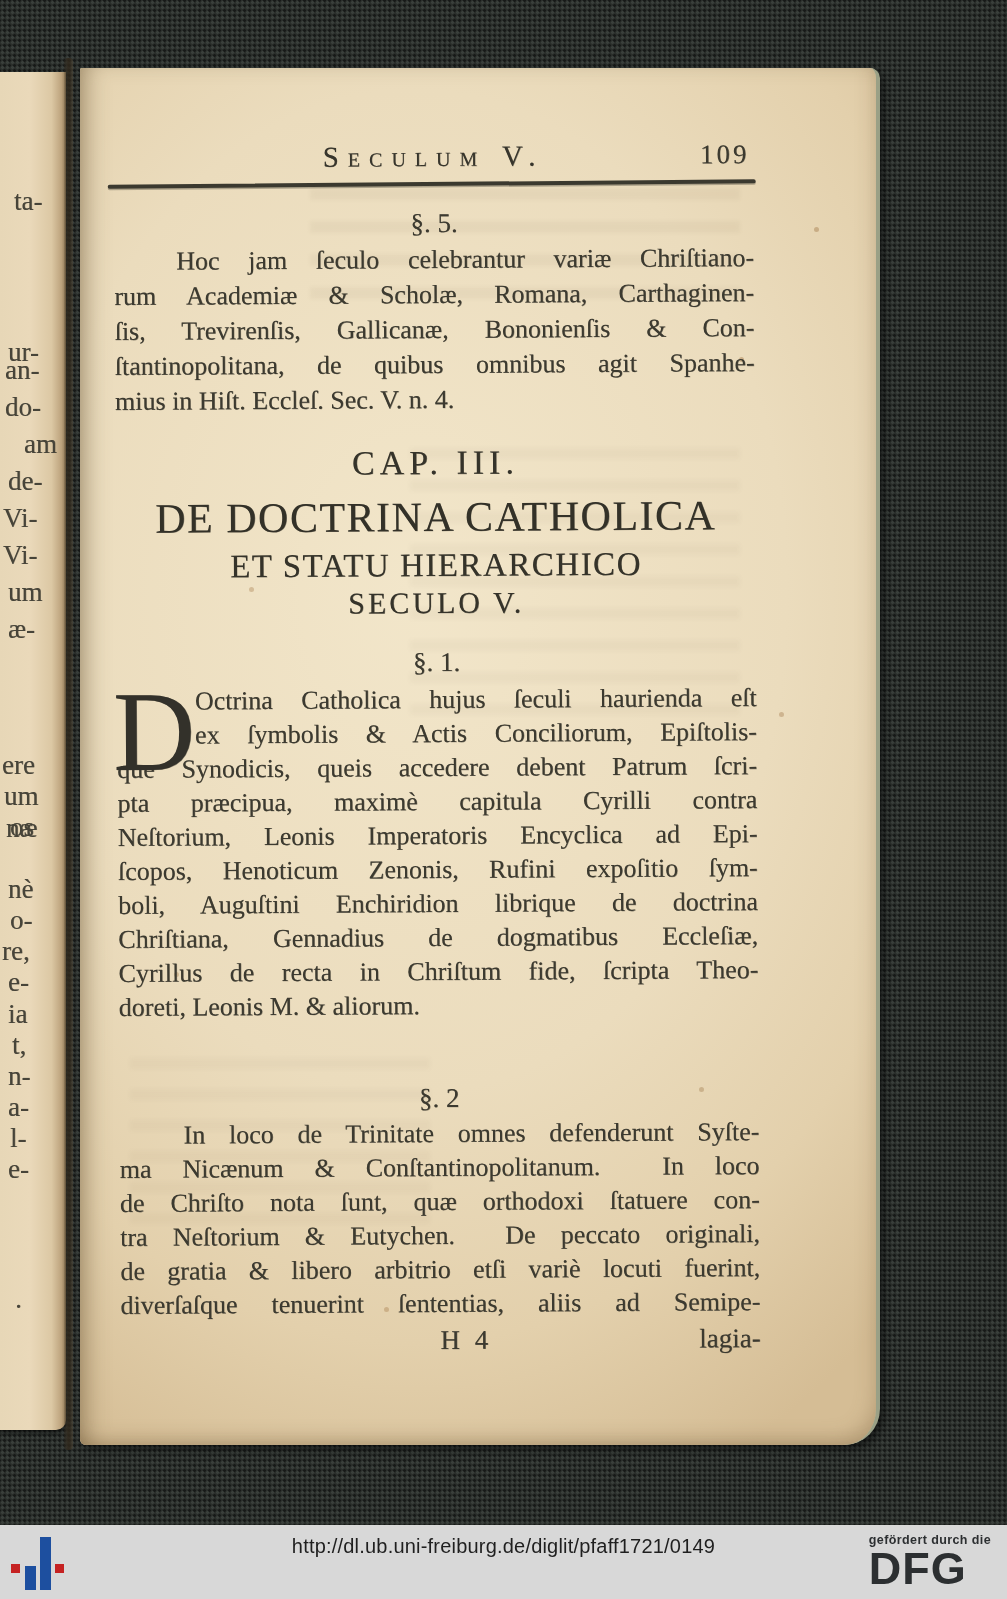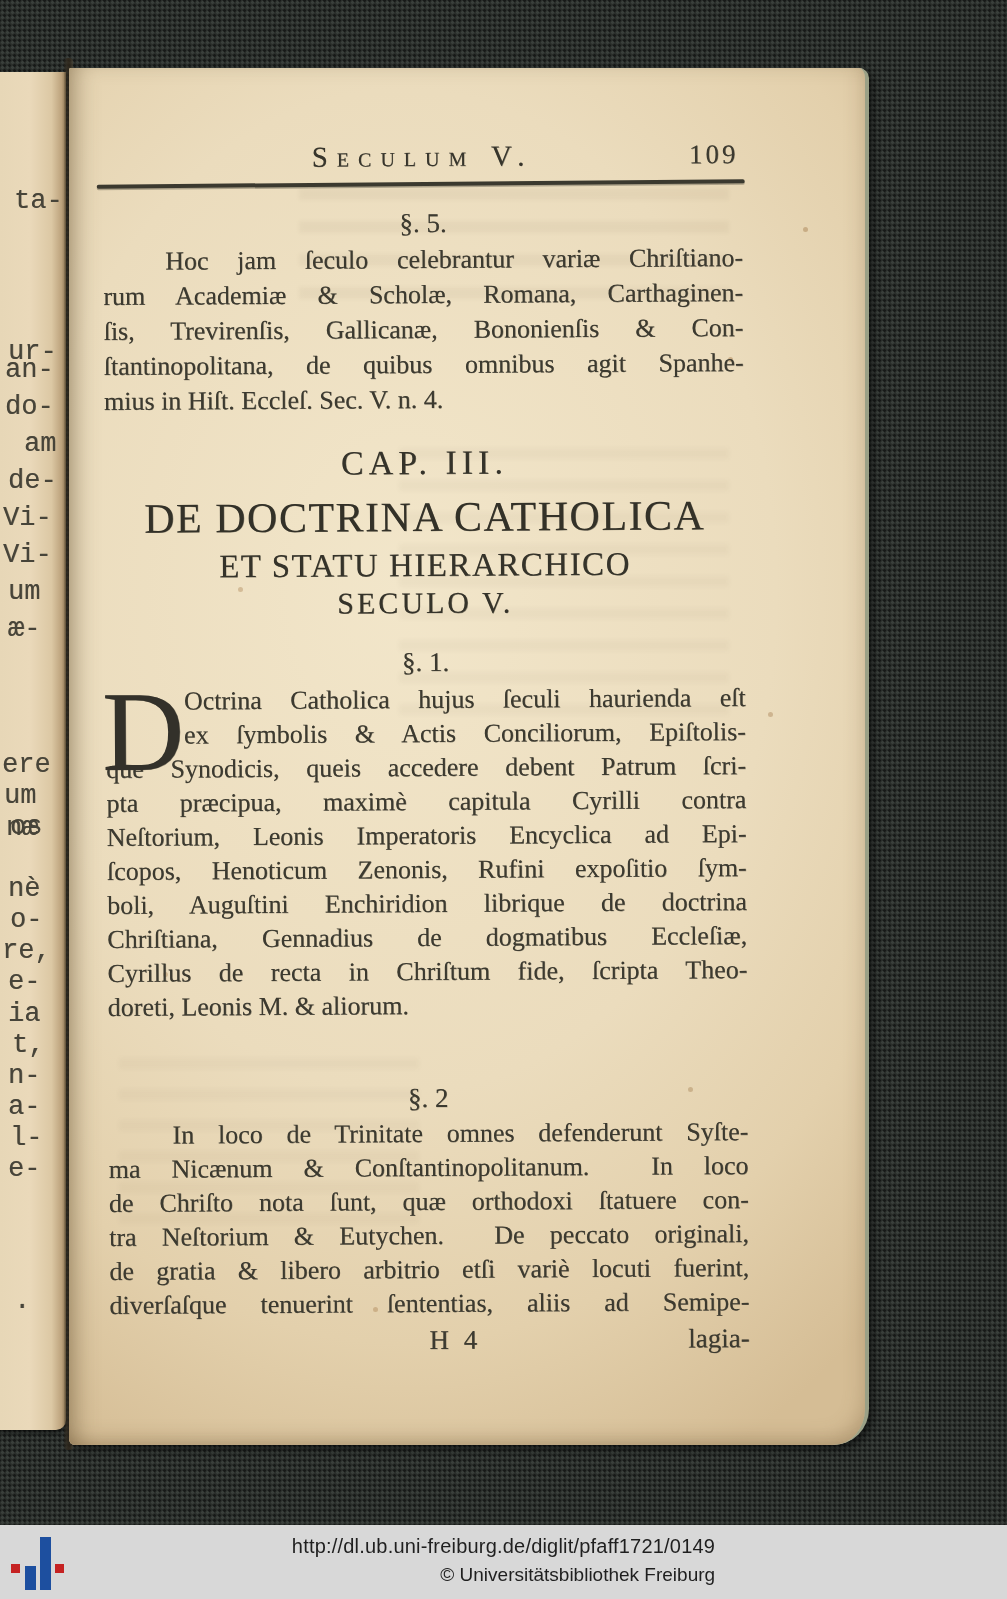--- a/index.html
+++ b/index.html
@@ -13,33 +13,33 @@
     background-position:0 0,2px 3px;
     font-family:"Liberation Serif","DejaVu Serif",serif;
   }
   
   .leftpage{
     position:absolute;left:0;top:72px;width:66px;height:1358px;
     background:linear-gradient(90deg,#e7d7b7 0%,#ead9ba 45%,#dcc8a4 78%,#bda37d 93%,#8d7654 100%);
     border-radius:0 0 10px 0;
     box-shadow:0 3px 4px rgba(0,0,0,.5);
   }
-  .fragments-layer{position:absolute;left:0;top:0;width:66px;height:1599px;font-family:Liberation Mono, monospace;}
+  .fragments-layer{position:absolute;left:0;top:0;width:66px;height:1599px;}
   .fragments-layer span{
     position:absolute;font-size:27px;line-height:30px;color:#474439;
     text-shadow:0.4px 0.3px 0.5px rgba(60,55,45,.5);
   }
   .gutter{
     position:absolute;left:64px;top:58px;width:9px;height:1392px;
     background:linear-gradient(90deg,rgba(90,74,50,.15),rgba(46,38,26,.85) 45%,rgba(90,74,50,.35));
     border-radius:4px;
   }
   
   .page{
-    position:absolute;left:69px;top:68px;width:796px;height:1377px;
+    position:absolute;left:80px;top:68px;width:796px;height:1377px;
     background-color:#ead9b8;
     background-image:radial-gradient(ellipse 90% 70% at 42% 38%,#f2e6ca 0%,#ebdcbd 52%,#e3d0ac 78%,#d5bd95 100%);
     border-radius:2px 10px 36px 6px;
     border-right:4px solid #9aa086;
     box-shadow:
       inset 16px 0 24px -12px rgba(92,72,42,.55),
       inset -8px -12px 20px -8px rgba(120,95,60,.35),
       4px 4px 8px rgba(0,0,0,.5);
   }
   .smudge{position:absolute;pointer-events:none;filter:blur(2px);}
@@ -210,17 +210,20 @@
 
   <div class="bottombar">
     <div class="ublogo">
       <div class="sq-left"></div>
       <div class="bar-short"></div>
       <div class="bar-tall"></div>
       <div class="sq-right"></div>
     </div>
     <div class="urlblock">
       <div class="url">http://dl.ub.uni-freiburg.de/diglit/pfaff1721/0149</div>
-      <div class="copy">© Universitätsbibliothek Freiburg</div>
+    </div>
+    <div class="dfgblock">
+      <div class="dfg-tagline">gefördert durch die</div>
+      <div class="dfg-word">DFG</div>
     </div>
   </div>
 
 </div>
 
 </body></html>

